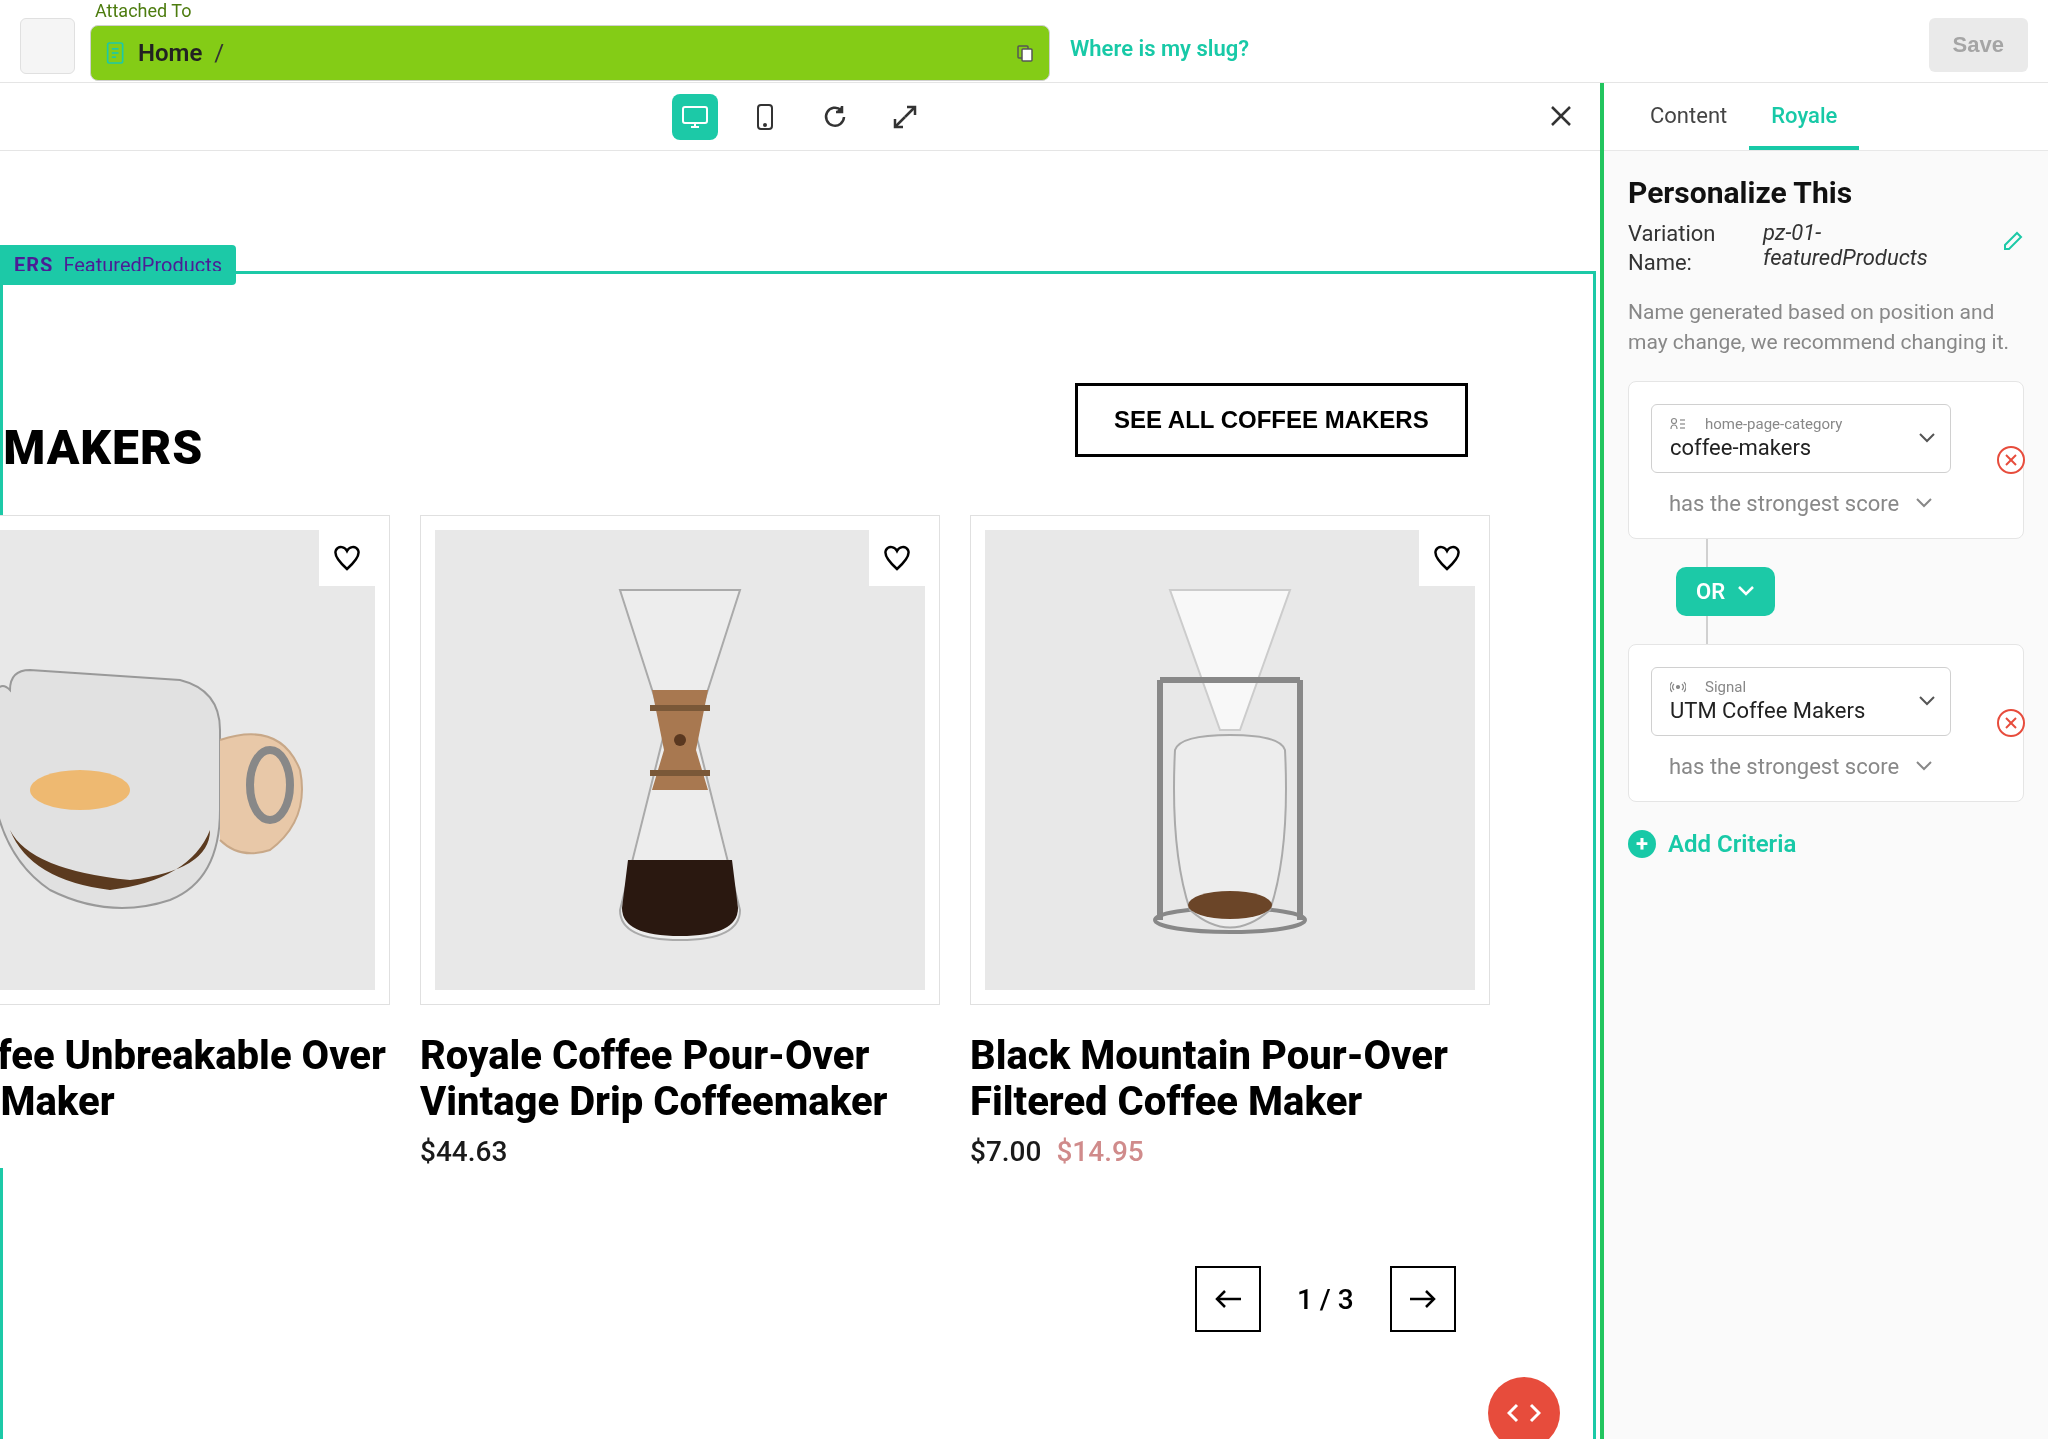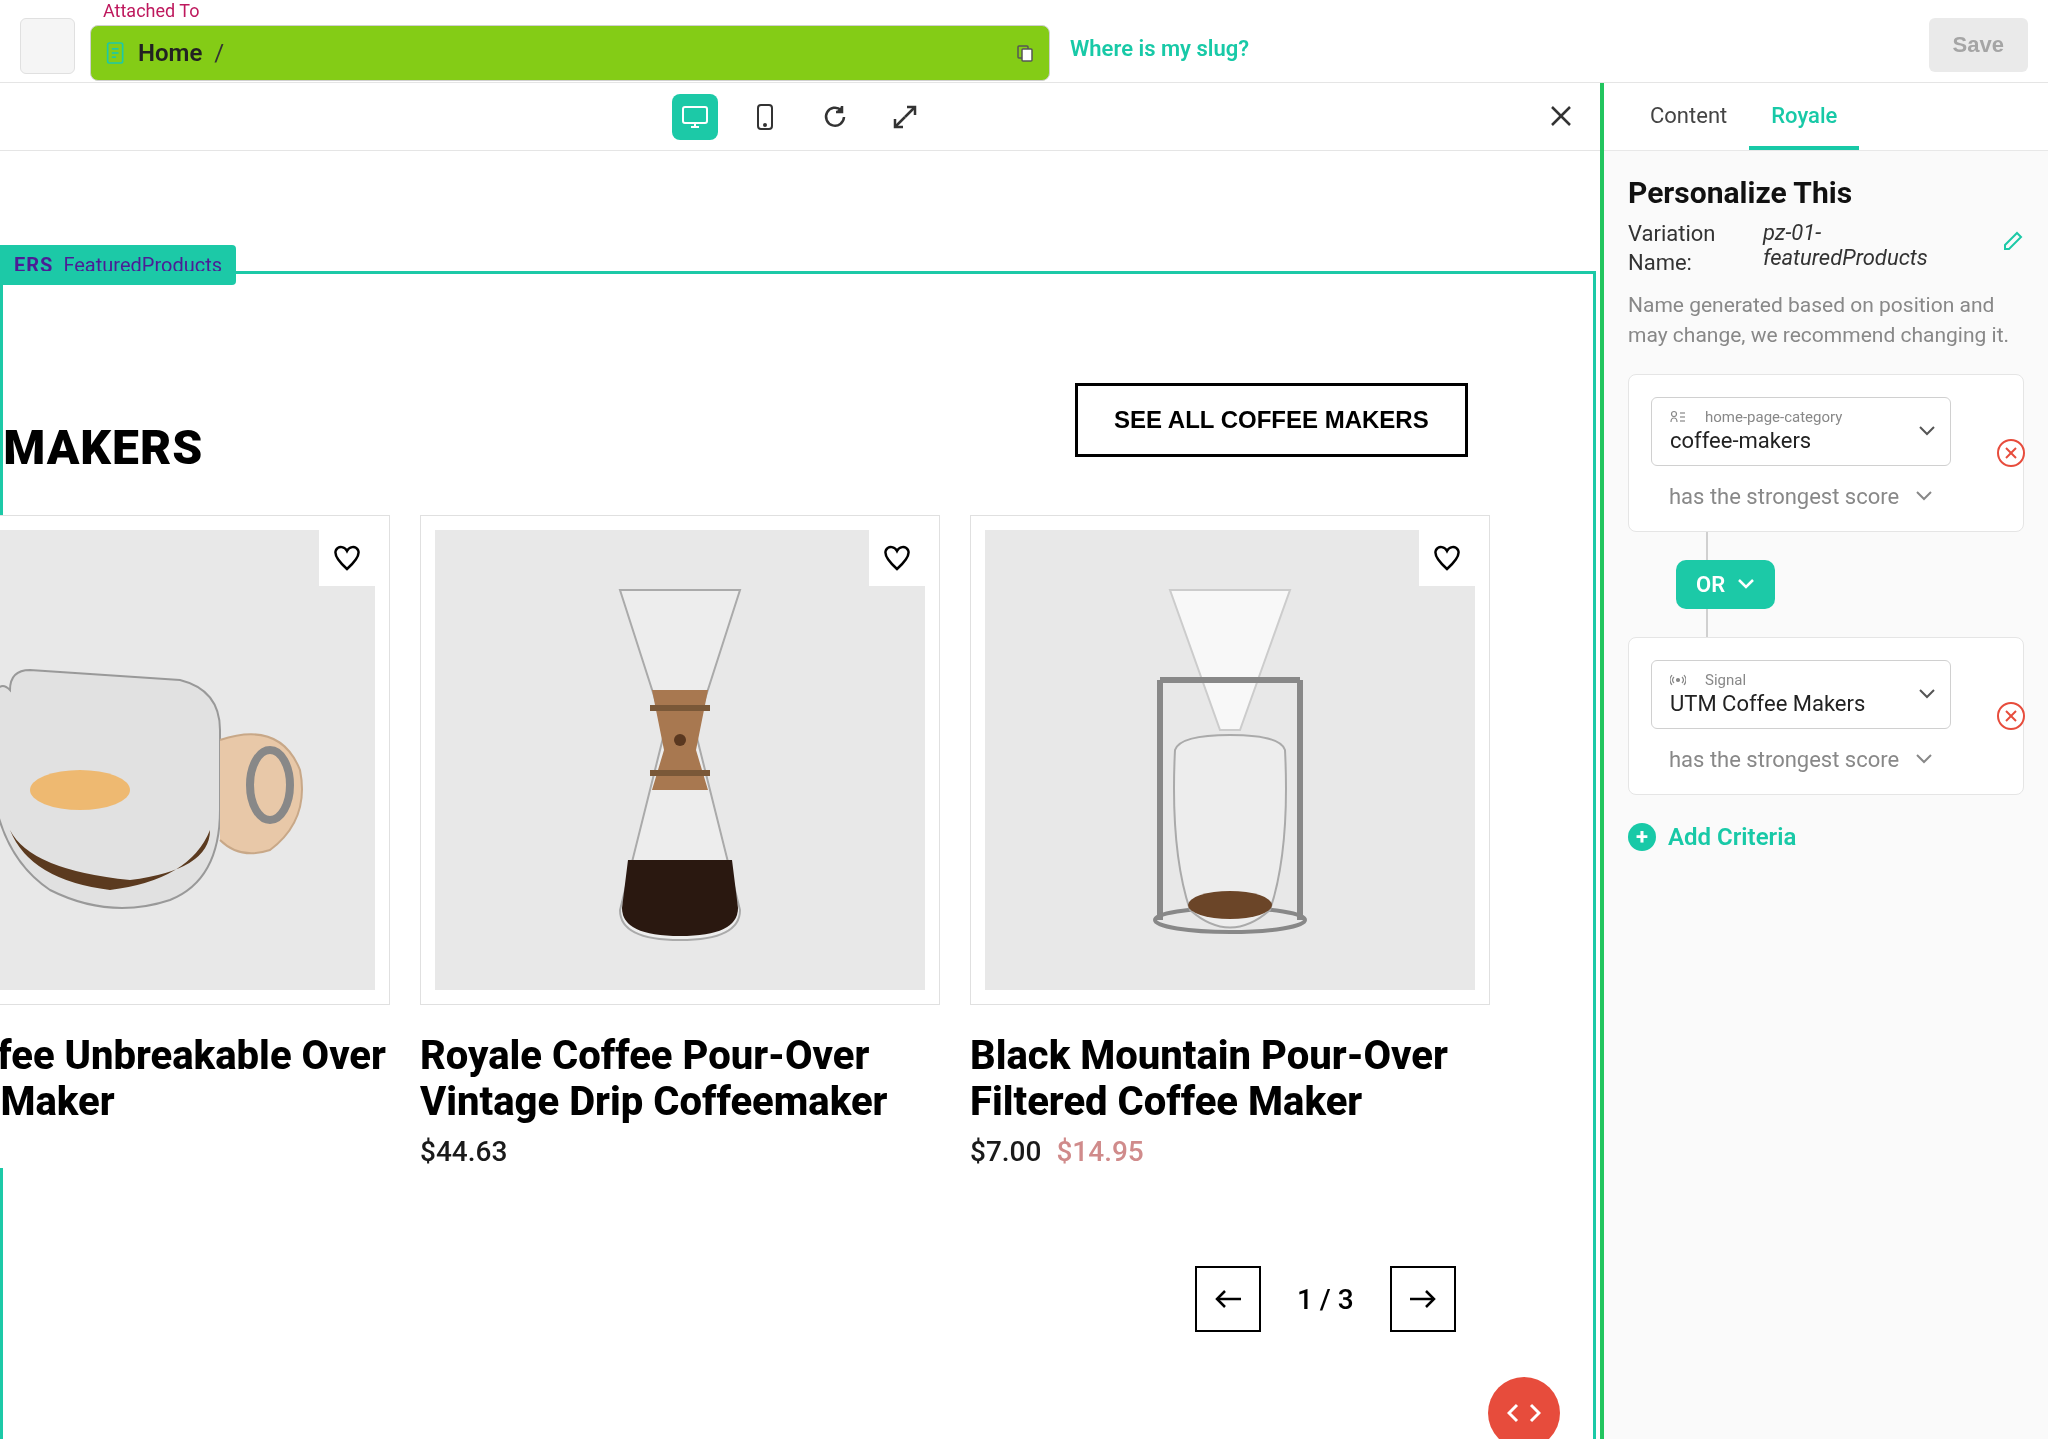--- a/index.html
+++ b/index.html
@@ -2,21 +2,21 @@
 <html><head>
 <meta charset="utf-8">
 <style>
 * { box-sizing: border-box; margin: 0; padding: 0; }
 body { font-family: -apple-system, BlinkMacSystemFont, "Segoe UI", Roboto, sans-serif; background: #fff; color: #000; width: 2048px; height: 1439px; overflow: hidden; position: relative; }
 
 
 .topbar { position: absolute; top: 0; left: 0; right: 0; height: 83px; display: flex; align-items: flex-start; padding: 0 20px; border-bottom: 1px solid #e5e5e5; }
 .left-box { width: 55px; height: 56px; background: #f5f5f5; border: 1px solid #e0e0e0; border-radius: 6px; margin-top: 18px; margin-right: 15px; }
 .attached-col { display: flex; flex-direction: column; gap: 4px; }
-.attached-label { font-size: 18px; color: #be185d; margin-left: 13px; }
+.attached-label { font-size: 18px; color: #4d7c0f; margin-left: 5px; }
 .home-pill { display: flex; align-items: center; height: 56px; width: 960px; border: 1px solid #d0d0d0; border-radius: 8px; padding: 0 15px; background: #84cc16; }
 .home-pill .doc-icon { width: 20px; height: 24px; margin-right: 12px; }
 .home-pill .home-text { font-size: 24px; font-weight: 600; color: #222; }
 .home-pill .slash { font-size: 24px; color: #333; margin-left: 12px; }
 .home-pill .spacer { flex: 1; }
 .home-pill .copy-icon { width: 18px; height: 18px; color: #555; }
 .slug-link { font-size: 22px; color: #18c9a7; font-weight: 600; margin-left: 20px; margin-top: 36px; }
 .topbar-right { position: absolute; right: 20px; top: 18px; display: flex; align-items: center; gap: 18px; flex-direction: column; }
 .save-btn { background: #eaeaea; color: #a5a5a5; font-size: 22px; font-weight: 600; padding: 14px 24px; border-radius: 6px; border: none; }
 .publish-btn { background: transparent; color: #18c9a7; font-size: 22px; font-weight: 600; border: none; padding: 14px 10px; }
@@ -56,21 +56,21 @@
 .sidebar { position: absolute; top: 83px; right: 0; width: 448px; bottom: 0; background: #fafafa; border-left: 4px solid #22c55e; }
 .sidebar-tabs { display: flex; padding: 0 24px; border-bottom: 1px solid #e8e8e8; background: #fff; }
 .sidebar-tab { padding: 20px 22px 18px; font-size: 22px; color: #444; cursor: pointer; border-bottom: 4px solid transparent; }
 .sidebar-tab.active { color: #18c9a7; border-bottom-color: #18c9a7; font-weight: 500; }
 .sidebar-body { padding: 24px; }
 .sb-title { font-size: 30px; font-weight: 700; color: #111; margin-bottom: 10px; }
 .var-row { display: flex; align-items: flex-start; gap: 40px; margin-bottom: 6px; }
 .var-label { font-size: 22px; color: #333; width: 95px; line-height: 1.3; }
 .var-value { font-size: 22px; font-style: italic; color: #333; flex: 1; }
 .pencil { color: #1cc9a7; cursor: pointer; margin-top: 10px; }
-.var-hint { font-size: 21px; color: #888; line-height: 1.4; margin-top: 14px; margin-bottom: 24px; }
+.var-hint { font-size: 21px; color: #888; line-height: 1.4; margin-top: 21px; margin-bottom: 24px; }
 
 .criteria-card { background: #fff; border: 1px solid #e5e5e5; border-radius: 8px; padding: 22px; position: relative; margin-bottom: 0; }
 .criteria-select { border: 1px solid #d0d0d0; border-radius: 6px; padding: 10px 18px 12px; margin-bottom: 18px; position: relative; width: 300px; }
 .criteria-select .small-label { font-size: 15px; color: #888; display: flex; align-items: center; gap: 19px; }
 .criteria-select .value { font-size: 22px; color: #222; margin-top: 2px; }
 .criteria-select .chev { position: absolute; right: 14px; top: 50%; transform: translateY(-50%); }
 .criteria-score { font-size: 22px; color: #888; display: flex; align-items: center; justify-content: space-between; width: 300px; padding: 0 18px; }
 .criteria-remove { position: absolute; right: -2px; top: 50%; transform: translateY(-50%); width: 28px; height: 28px; border: 2px solid #e74c3c; border-radius: 50%; display: flex; align-items: center; justify-content: center; color: #e74c3c; cursor: pointer; background: #fff; }
 
 .or-connector { display: flex; flex-direction: column; align-items: flex-start; margin-left: 48px; }

